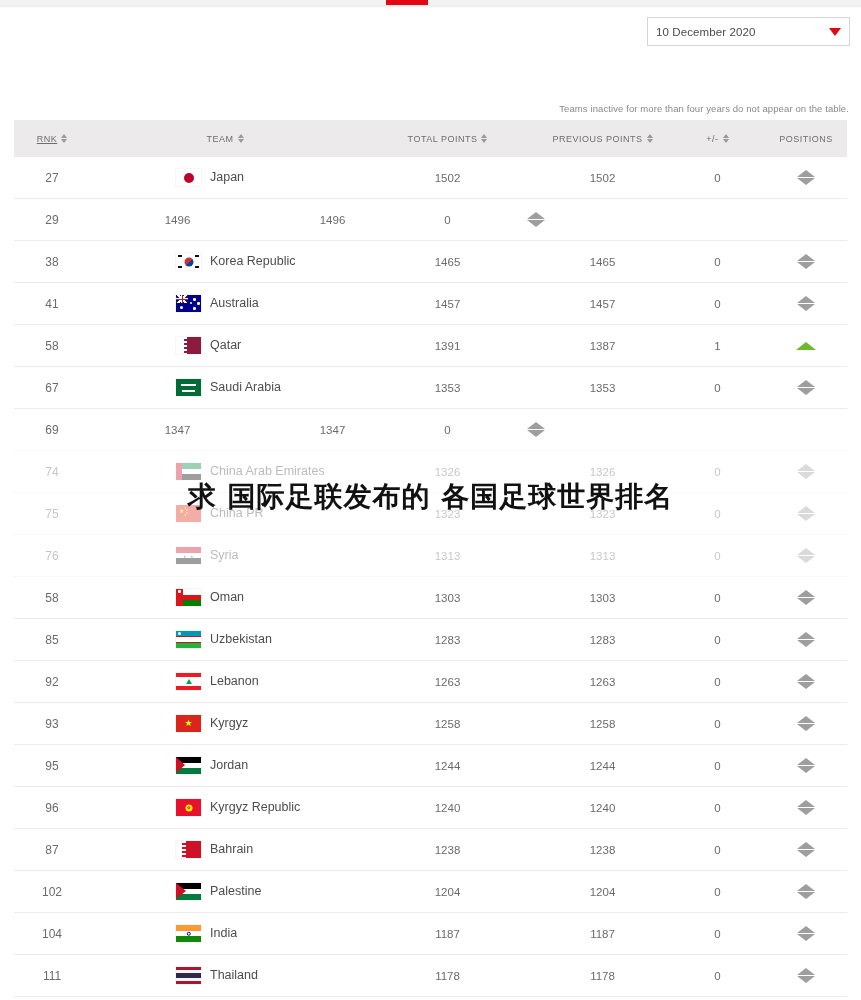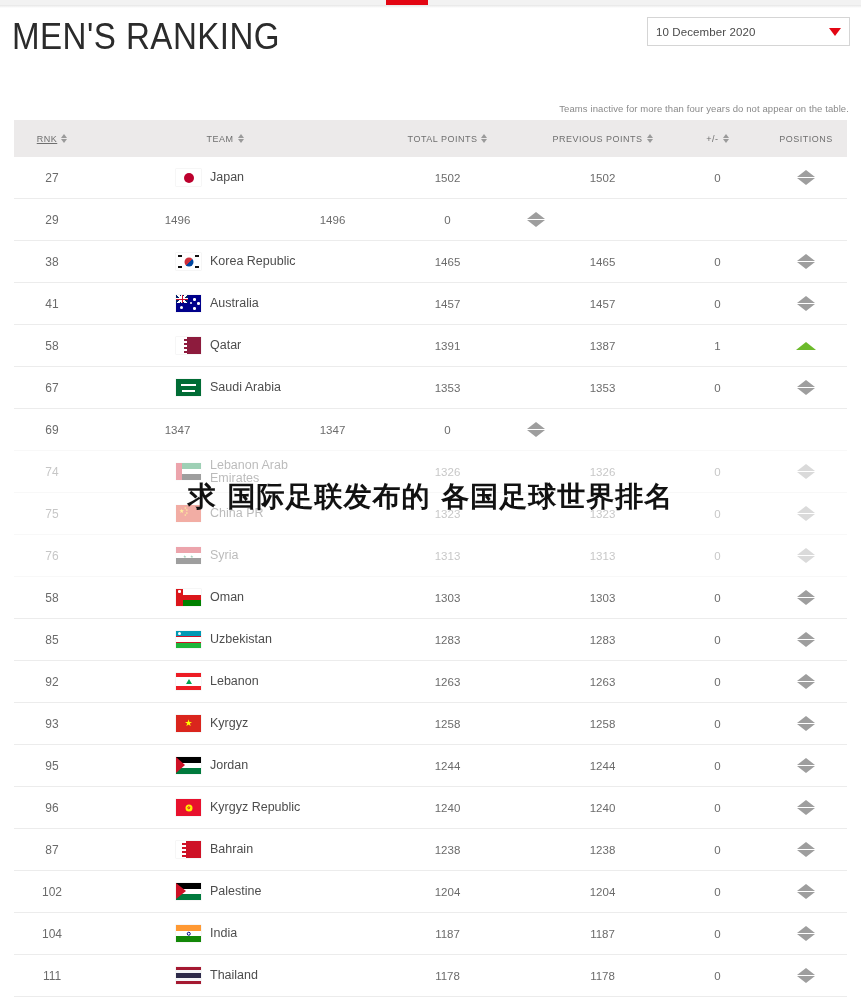--- a/index.html
+++ b/index.html
@@ -215,23 +215,20 @@
 </head>
 <body>
 
 <div id="page">
 
   <div class="topbar">
     <div class="topbar-active"></div>
   </div>
   <div class="topbar-shadow"></div>
 
-  <div class="header">
-    <div class="page-title">MEN'S RANKING</div>
-  </div>
 
   <div class="date-select">
     <span class="date-select-value">10 December 2020</span>
     <span class="caret-down"></span>
   </div>
 
   <div class="table-note">Teams inactive for more than four years do not appear on the table.</div>
 
   <div class="table-wrap">
     <div class="thead">
@@ -409,21 +406,21 @@
         </div>
         <div class="trow">
           <div class="rnk">74</div>
           <div class="team">
             <span class="flag">
               <span style="position:absolute;left:0;top:0;width:6px;height:17px;background:#ce1126"></span>
               <span style="position:absolute;left:6px;top:0;width:19px;height:5.6px;background:#00843d"></span>
               <span style="position:absolute;left:6px;top:5.6px;width:19px;height:5.7px;background:#fff"></span>
               <span style="position:absolute;left:6px;top:11.3px;width:19px;height:5.7px;background:#000"></span>
             </span>
-            <span class="team-name">Lebanon Arab Emirates</span>
+            <span class="team-name">China Arab Emirates</span>
           </div>
           <div class="total">1326</div>
           <div class="prev">1326</div>
           <div class="pm">0</div>
           <div class="pos">
             <span class="arrows">
               <i class="up"></i>
               <i class="down"></i>
             </span>
           </div>

